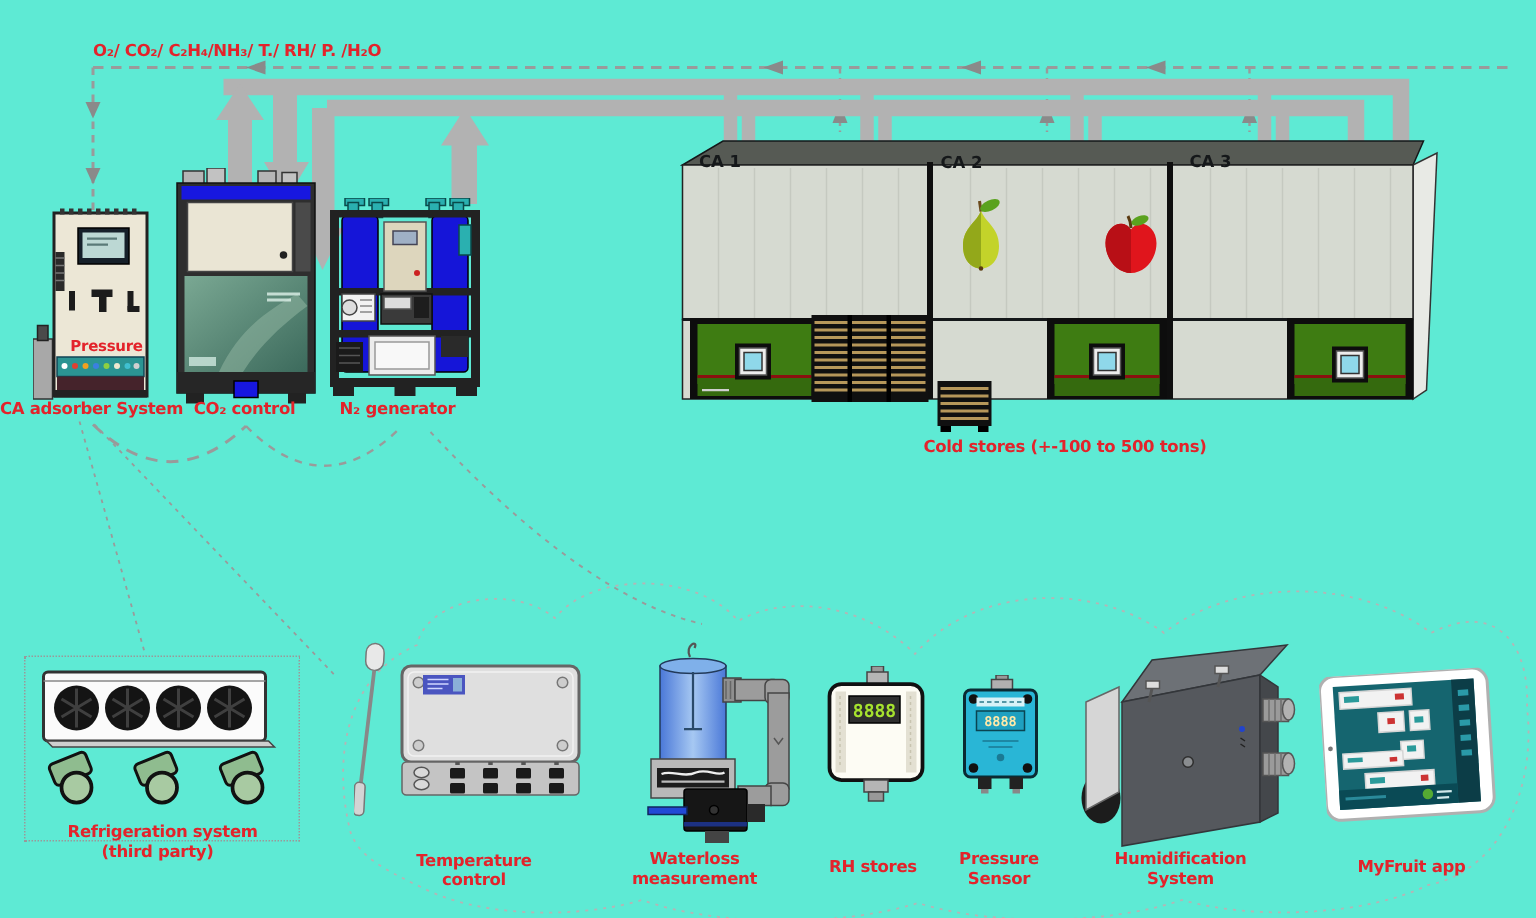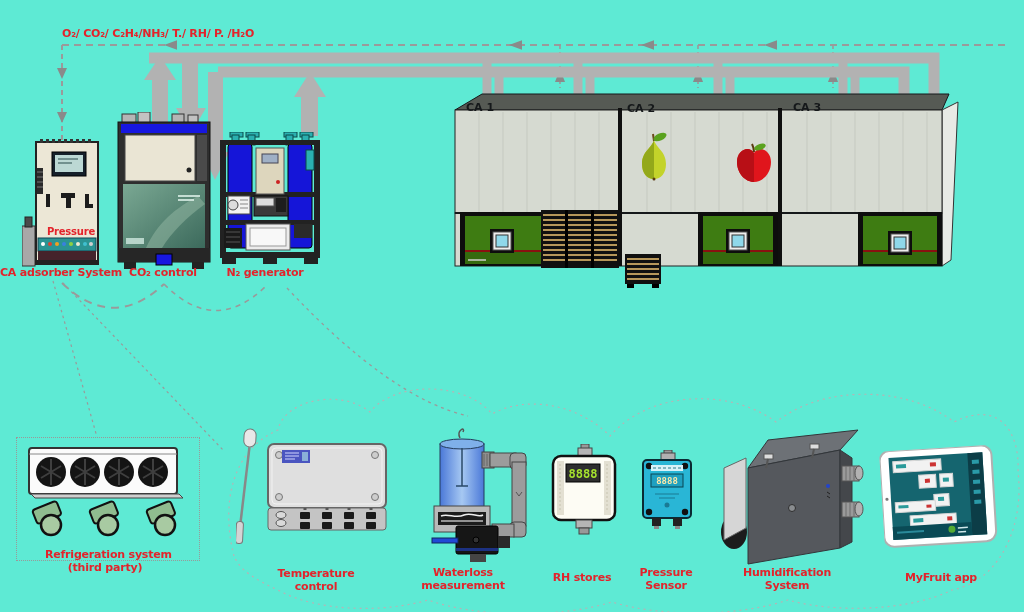--- a/index.html
+++ b/index.html
@@ -264,20 +264,21 @@
         <path d="M18,9 C13,1 1,6 1,18 C1,29 9,38 18,38 C27,38 35,29 35,18 C35,6 23,1 18,9" fill="#e0151c"></path>
         <path d="M18,9 C13,1 1,6 1,18 C1,29 9,38 18,38 Z" fill="#b80f16"></path>
         <path d="M18,8 C18,4 17,2 16,0" stroke="#5a3a10" stroke-width="2" fill="none"></path>
         <ellipse cx="24" cy="3" rx="6" ry="3" transform="rotate(-20 24 3)" fill="#5aa21e"></ellipse>
       </g>
     </svg>
   </div>
   <div class="room-lbl" style="left:466px;top:101px">CA 1</div>
   <div class="room-lbl" style="left:627px;top:102px">CA 2</div>
   <div class="room-lbl" style="left:793px;top:101px">CA 3</div>
+  <div class="lbl" style="left:605px;top:291px;width:210px">Cold stores (+-100 to 500 tons)</div>
 
   <div class="dotted-box" style="left:16px;top:437px;width:182px;height:122px">
     <svg width="182" height="122" viewBox="0 0 182 122">
       <rect x="12" y="10" width="148" height="46" rx="3" fill="#fbfbfb" stroke="#333" stroke-width="2"></rect>
       <path d="M12,16 H160" stroke="#888"></path>
       <g>
         <circle cx="34" cy="34" r="15" fill="#141414"></circle>
           <circle cx="68" cy="34" r="15" fill="#141414"></circle>
         <circle cx="102" cy="34" r="15" fill="#141414"></circle>
           <circle cx="136" cy="34" r="15" fill="#141414"></circle>

